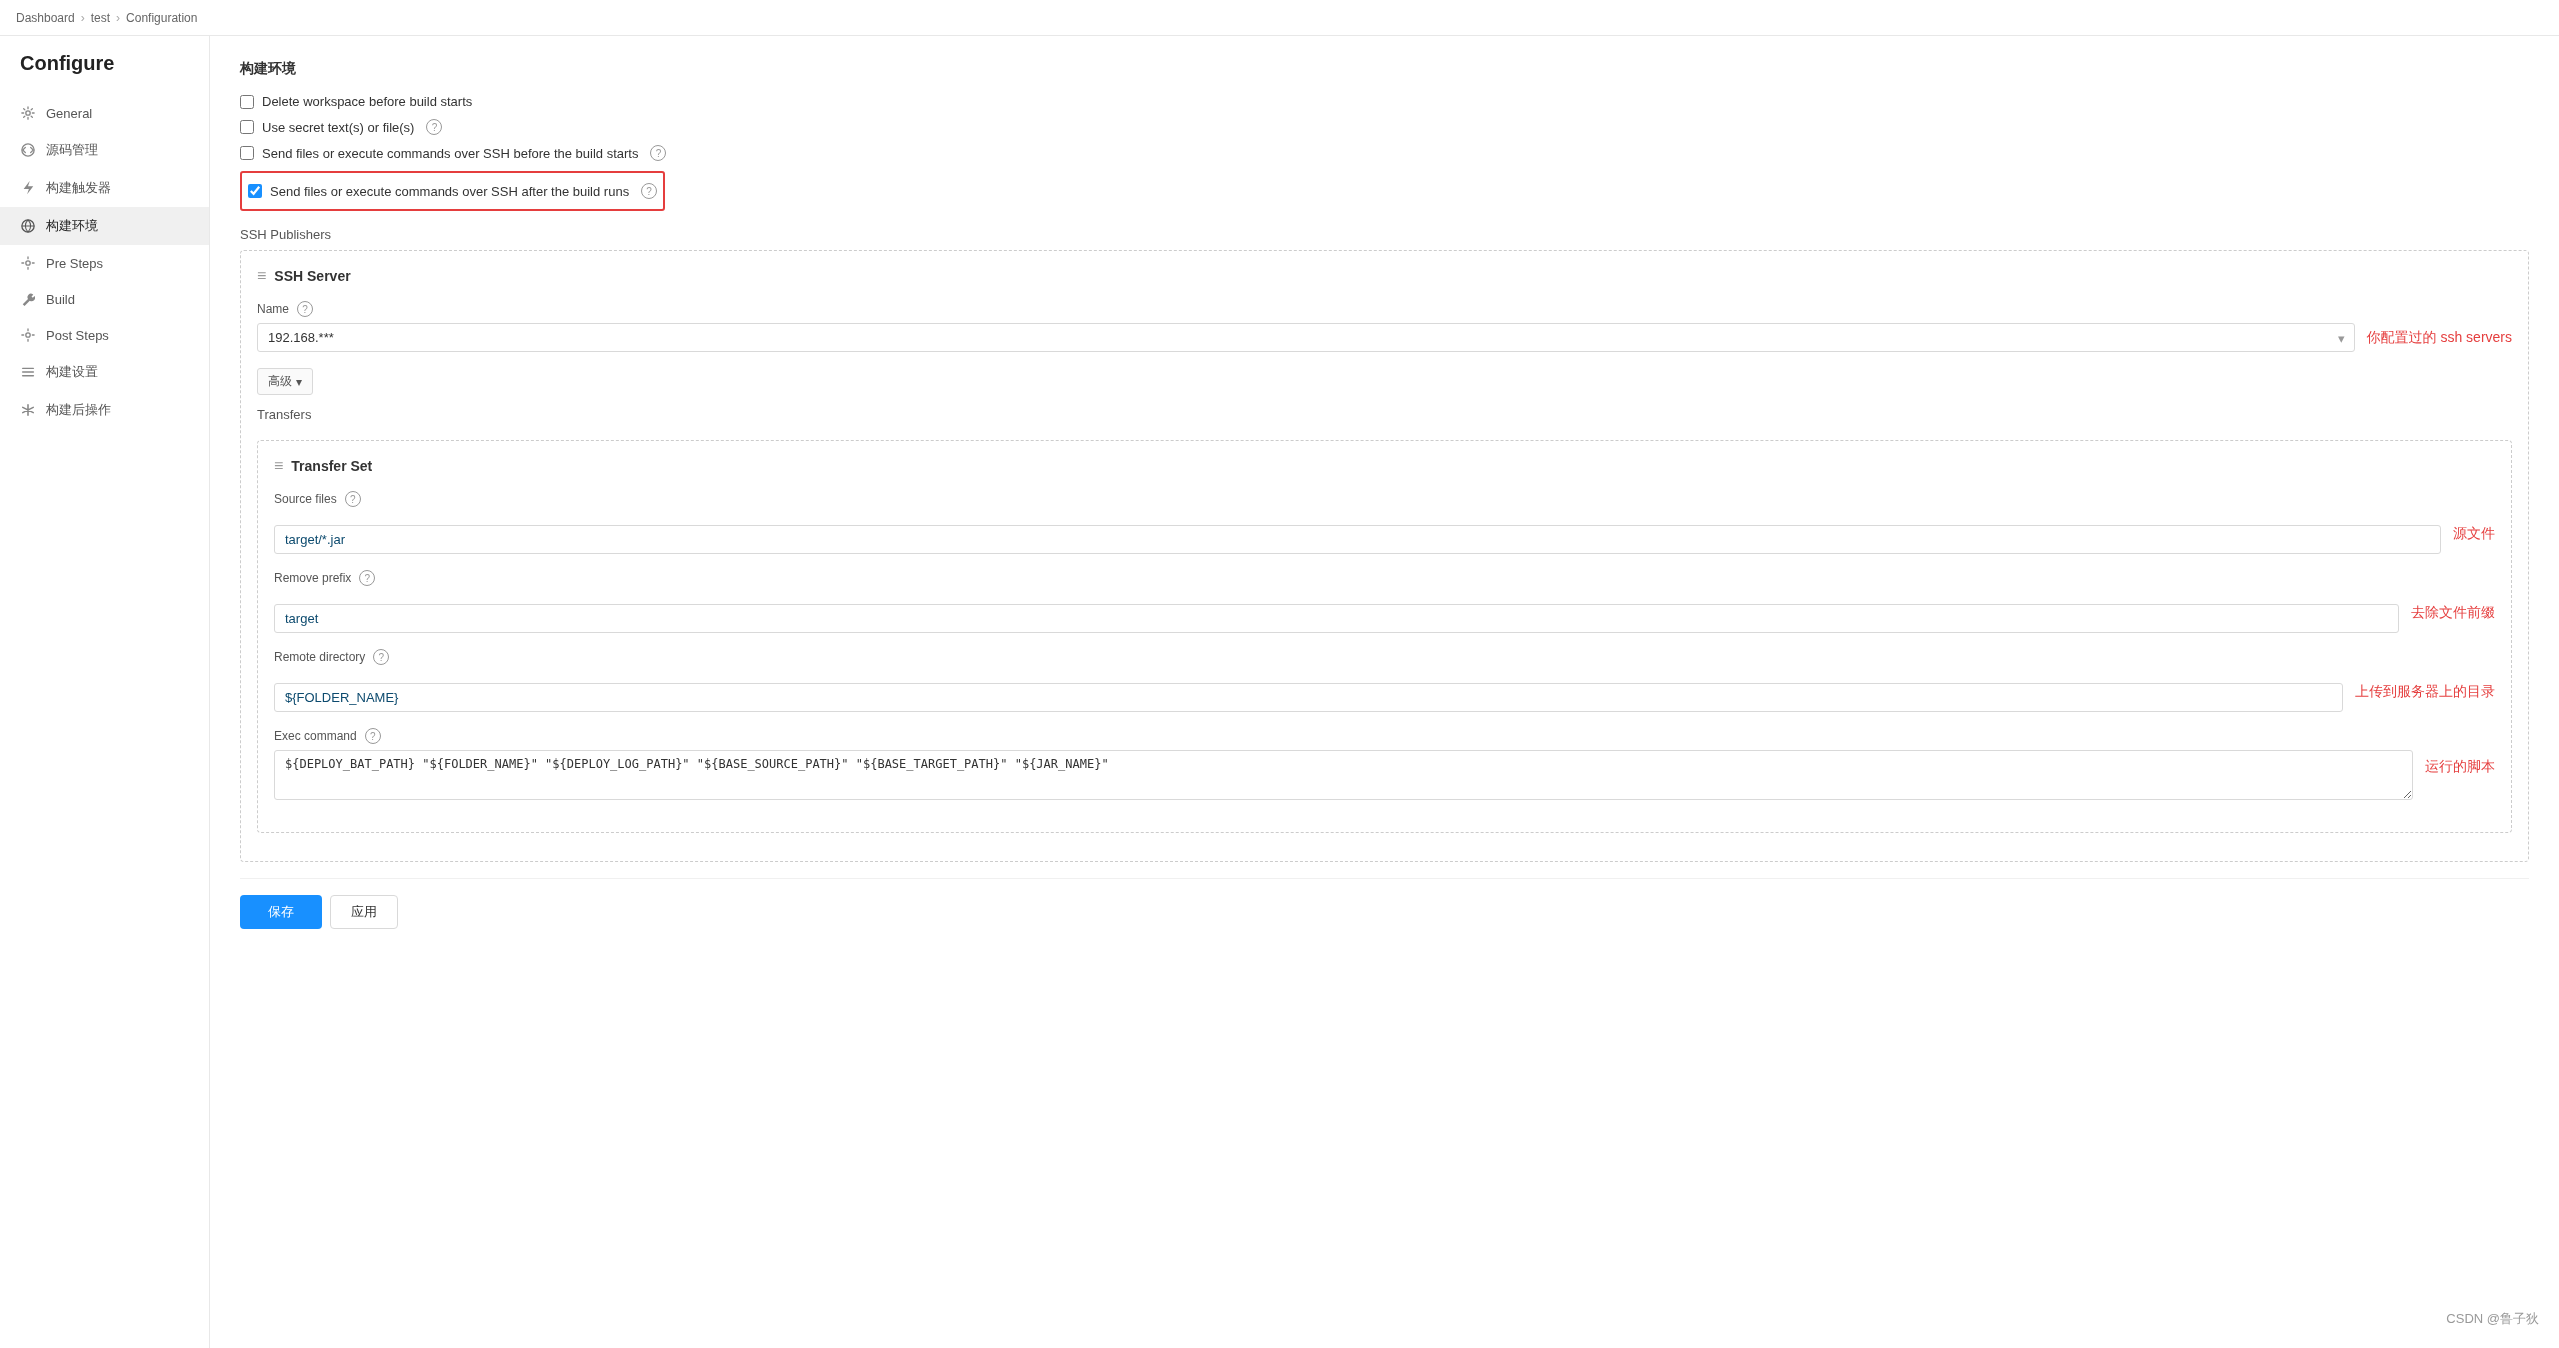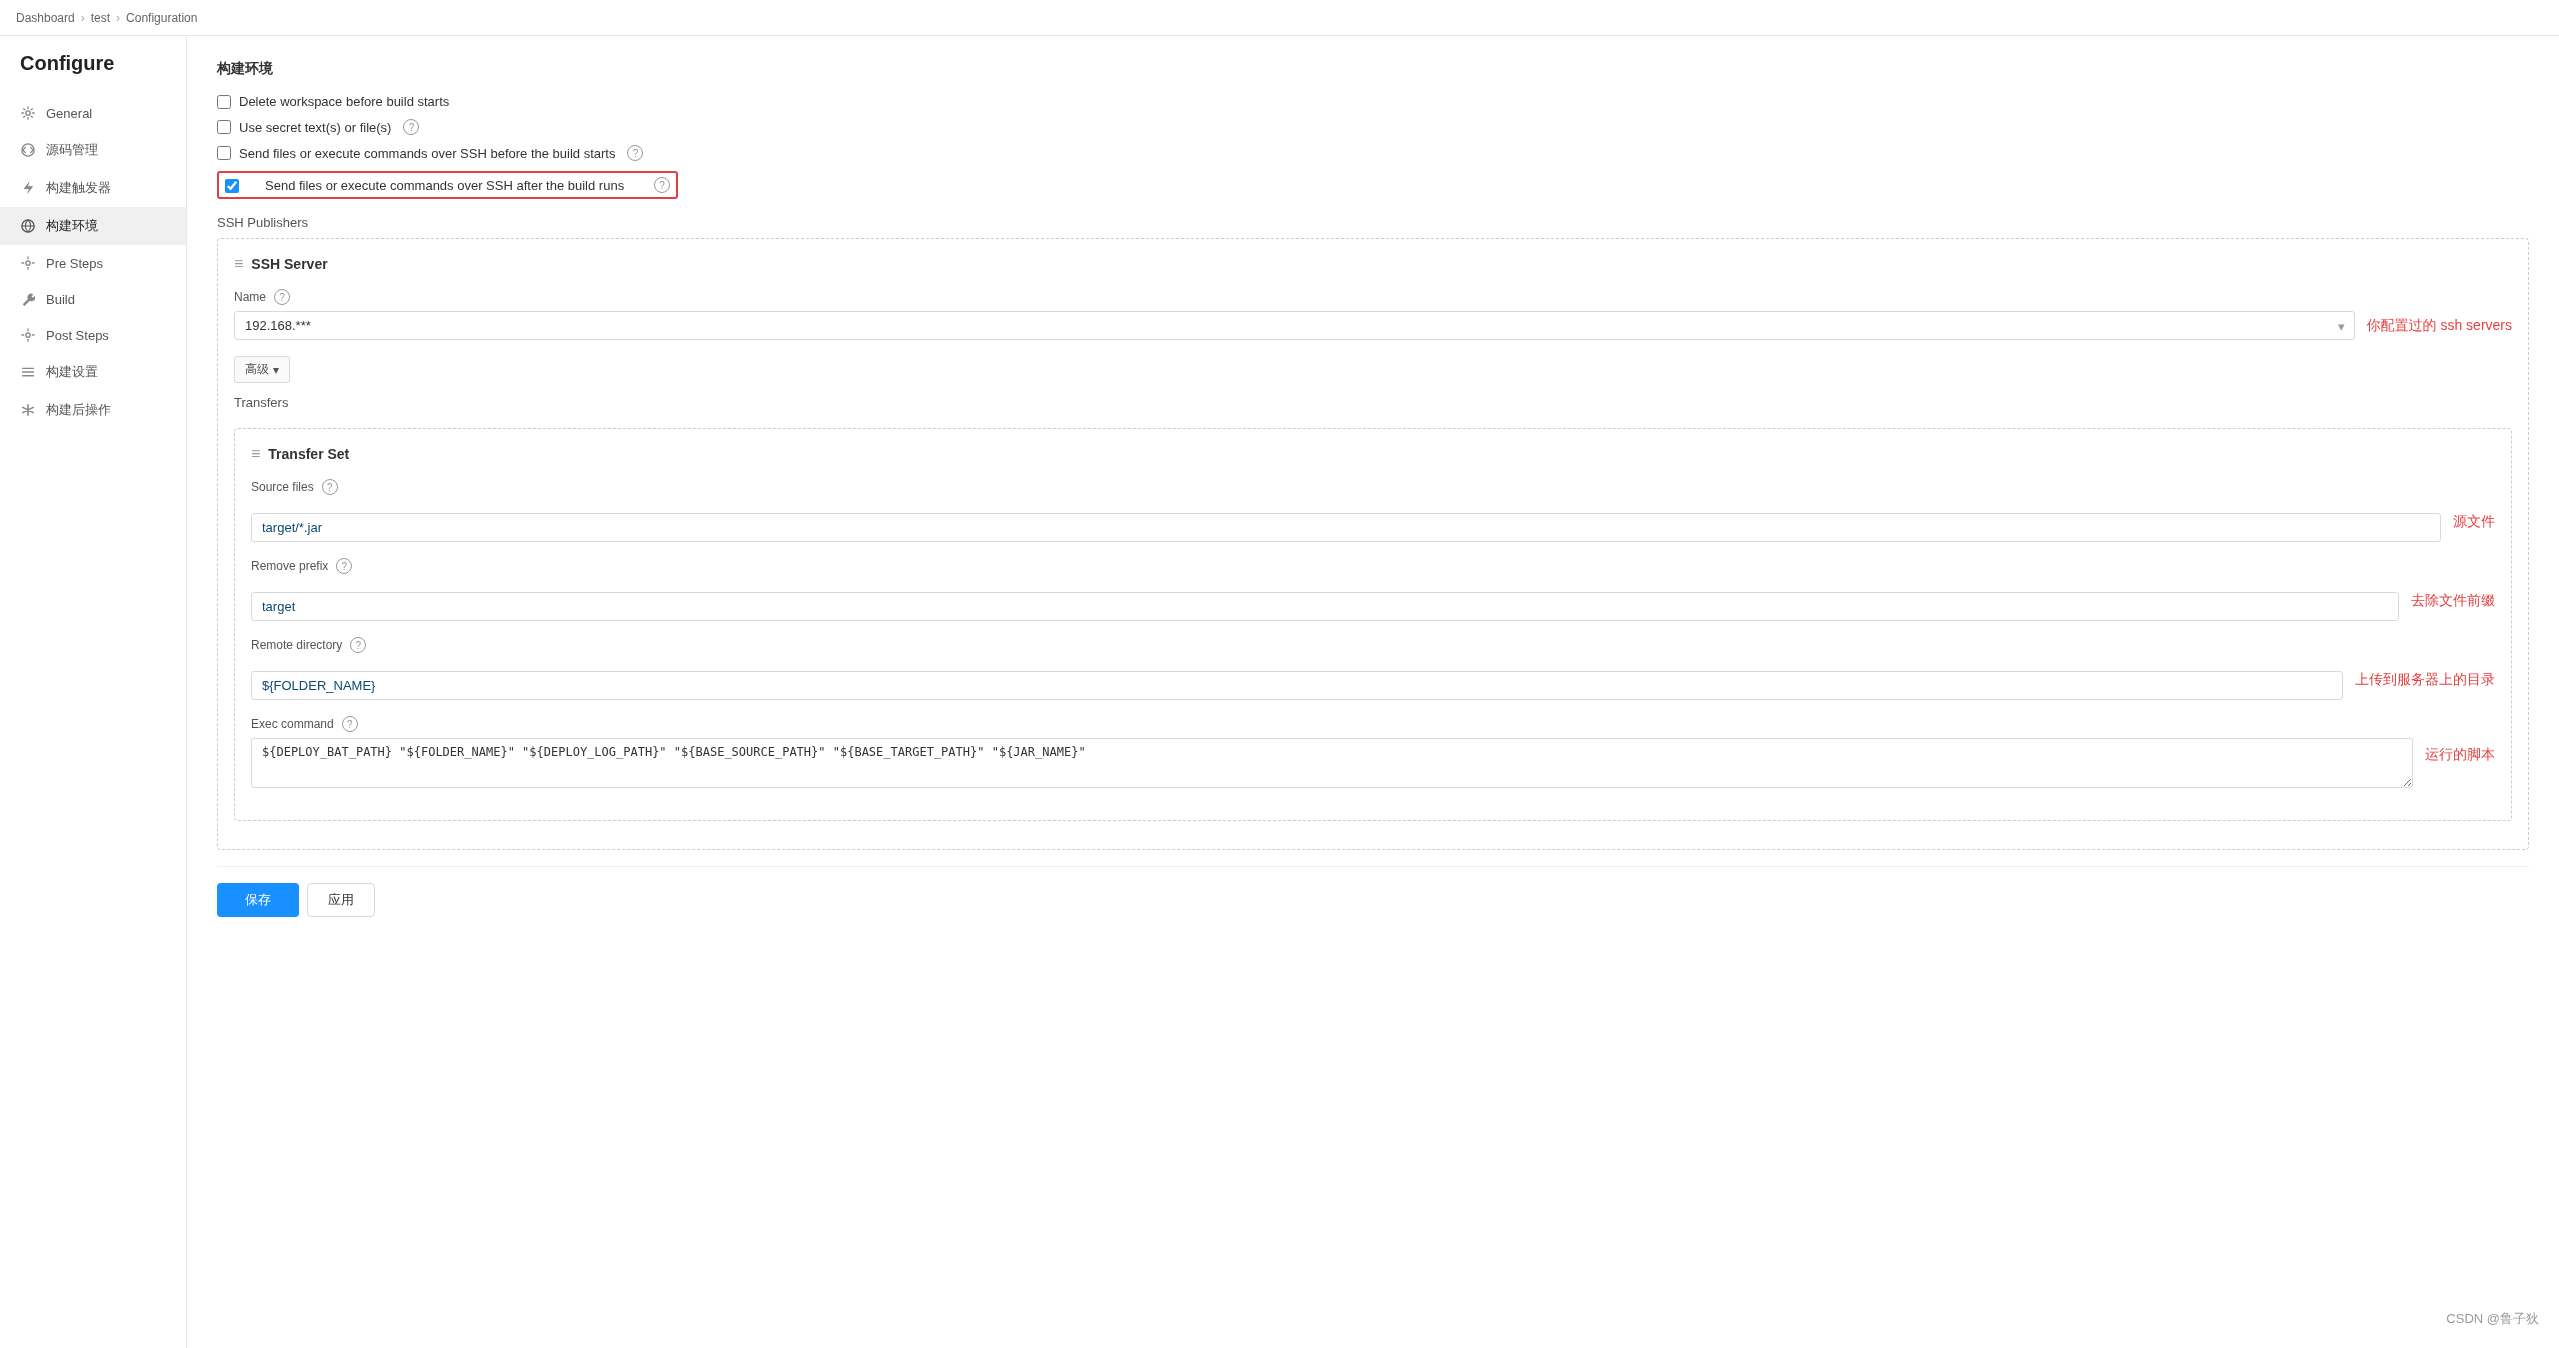--- a/index.html
+++ b/index.html
@@ -5,35 +5,35 @@
     * { box-sizing: border-box; margin: 0; padding: 0; }
     body { font-family: -apple-system, BlinkMacSystemFont, 'Segoe UI', sans-serif; font-size: 13px; background: #fff; color: #333; }
     
     .topbar { height: 36px; display: flex; align-items: center; padding: 0 16px; border-bottom: 1px solid #e8e8e8; background: #fff; }
     .breadcrumb { display: flex; align-items: center; gap: 6px; font-size: 12px; color: #666; }
     .breadcrumb span { color: #666; }
     .breadcrumb .sep { color: #aaa; }
     
     .layout { display: flex; height: calc(100vh - 36px); }
     
-    .sidebar { width: 187px; background: #fff; border-right: 1px solid #e8e8e8; padding: 16px 0; flex-shrink: 0; }
+    .sidebar { width: 210px; background: #fff; border-right: 1px solid #e8e8e8; padding: 16px 0; flex-shrink: 0; }
     .sidebar-title { font-size: 20px; font-weight: 600; color: #222; padding: 0 20px 20px 20px; }
     .sidebar-item { display: flex; align-items: center; gap: 10px; padding: 10px 20px; cursor: pointer; font-size: 13px; color: #555; border-radius: 0; }
     .sidebar-item.active { background: #f0f0f0; font-weight: 500; color: #222; }
     .sidebar-icon { width: 16px; height: 16px; display: inline-flex; align-items: center; justify-content: center; flex-shrink: 0; }
     
     .main { flex: 1; overflow-y: auto; padding: 24px 30px; background: #fff; }
     
     .section-title { font-size: 14px; font-weight: 600; color: #333; margin-bottom: 16px; }
     
     .checkbox-row { display: flex; align-items: center; gap: 8px; margin-bottom: 10px; font-size: 13px; color: #333; }
     .checkbox-row input[type="checkbox"] { width: 14px; height: 14px; cursor: pointer; }
     .help-icon { display: inline-flex; align-items: center; justify-content: center; width: 16px; height: 16px; border-radius: 50%; border: 1px solid #999; color: #999; font-size: 10px; cursor: pointer; margin-left: 4px; }
     
-    .highlighted-row { border: 2px solid #e53e3e; border-radius: 3px; padding: 4px 6px; display: inline-flex; align-items: flex-end; gap: 26px; }
+    .highlighted-row { border: 2px solid #e53e3e; border-radius: 3px; padding: 10px 6px; display: inline-flex; align-items: center; gap: 8px; }
     .highlighted-row input[type="checkbox"]:checked { accent-color: #1890ff; }
     
     .ssh-publishers { margin-top: 16px; }
     .ssh-publishers-label { font-size: 13px; color: #555; margin-bottom: 8px; }
     
     .card { border: 1px dashed #ccc; border-radius: 4px; padding: 16px; margin-bottom: 12px; background: #fff; }
     .card-header { display: flex; align-items: center; gap: 8px; font-weight: 600; font-size: 14px; margin-bottom: 16px; }
     .drag-icon { color: #999; font-size: 16px; }
     
     .field-group { margin-bottom: 16px; }

